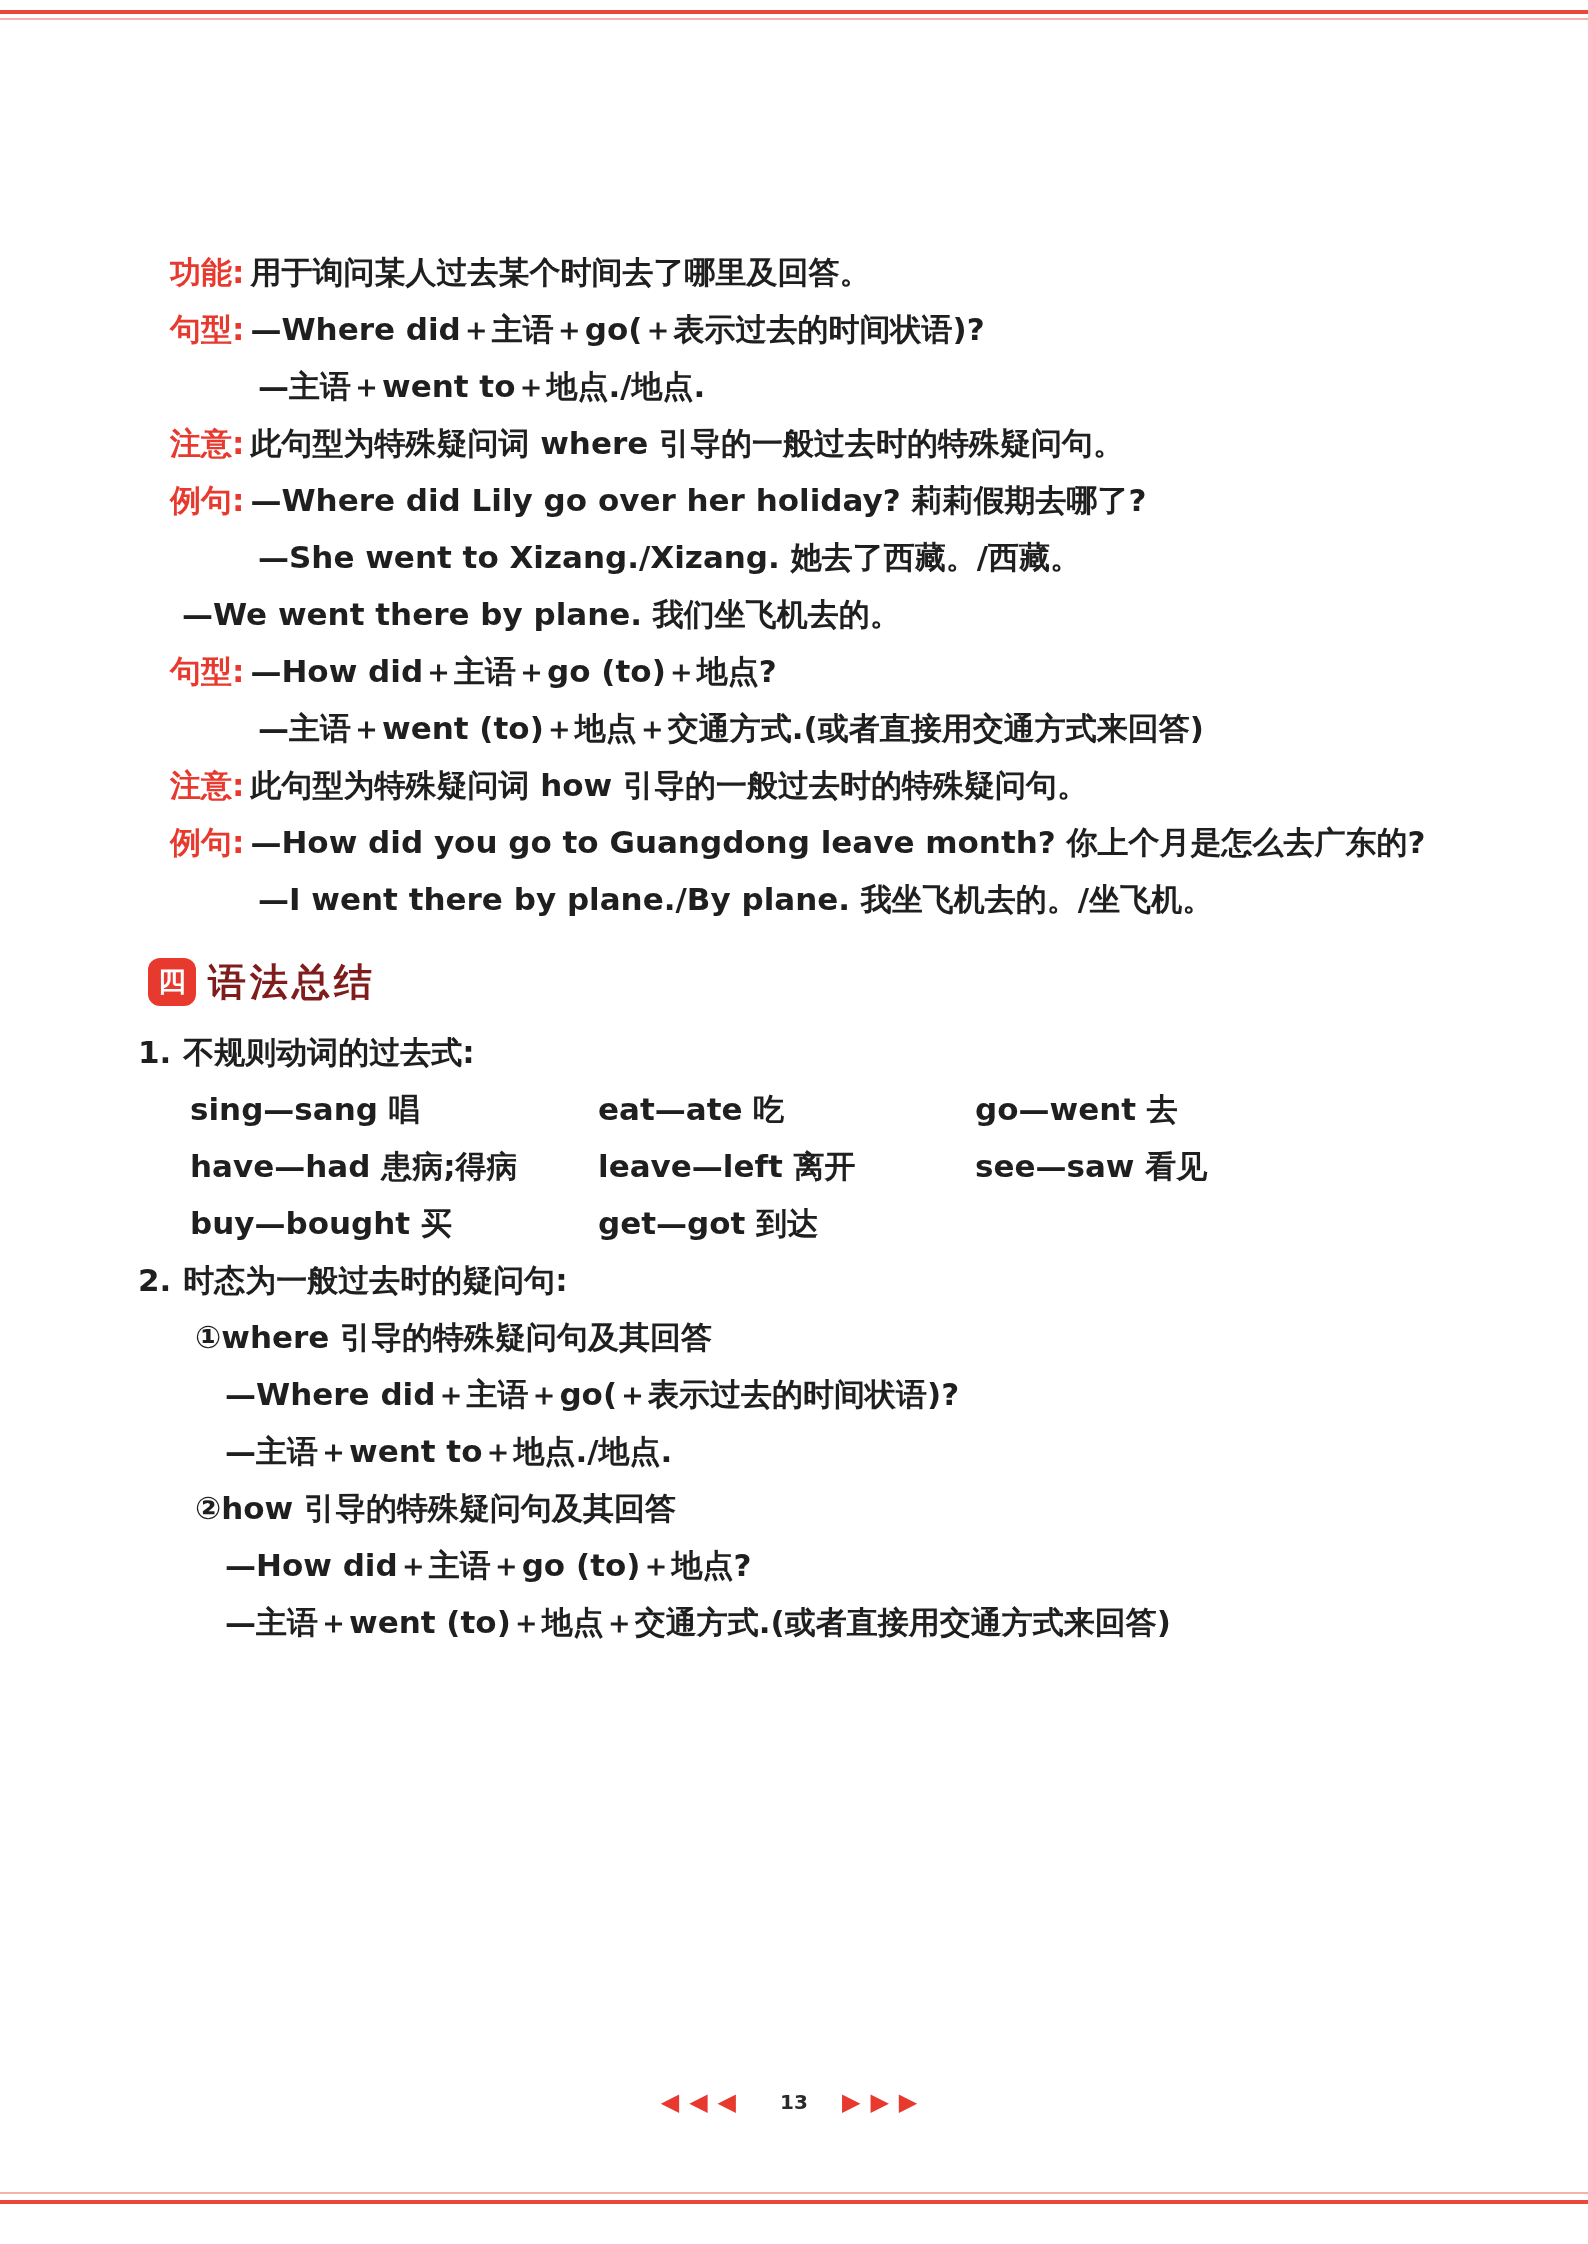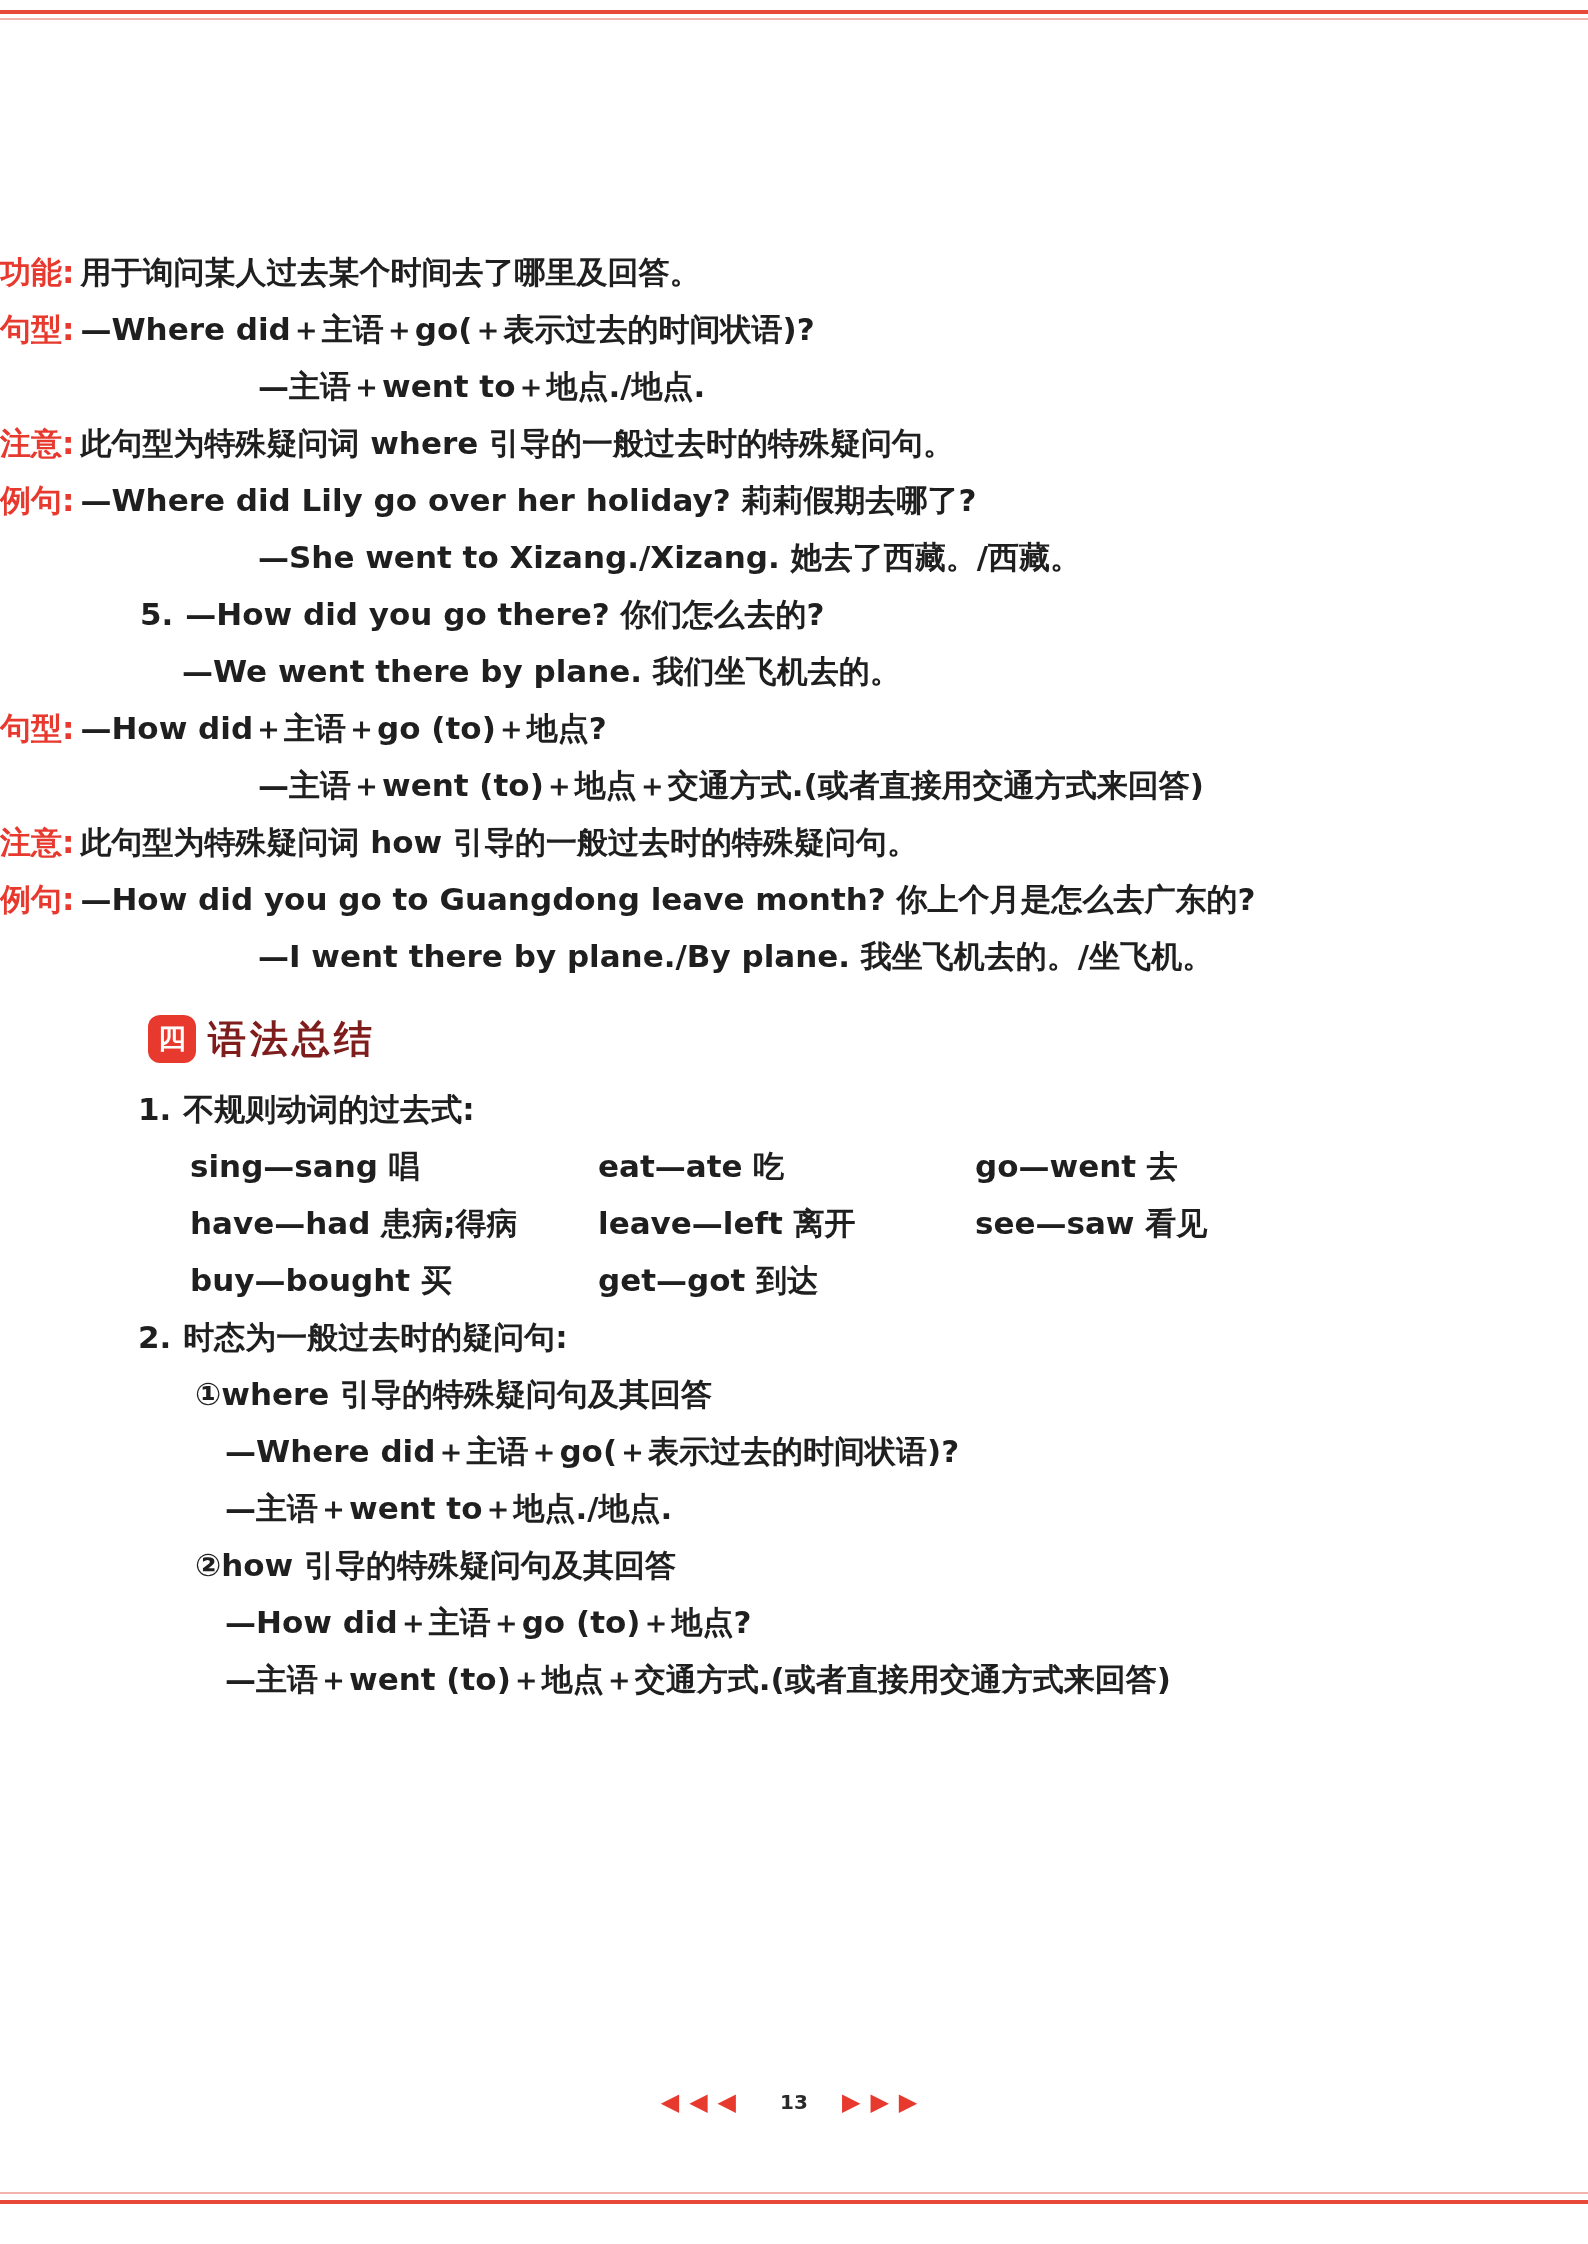--- a/index.html
+++ b/index.html
@@ -16,21 +16,21 @@
   .rule-bot-2 { bottom:40px; height:4px; background:#e8493a; }
 
   .content { position:absolute; top:244px; left:0; right:30px; }
 
   .line {
     font-size:31px; line-height:57px; font-weight:bold; white-space:nowrap;
   }
   .lbl { color:#e8392e; margin-right:6px; }
   .num { margin-right:12px; }
 
-  .ind-label { }
+  .ind-label { margin-left:170px; }
   .ind-cont  { margin-left:258px; }
   .ind-num   { margin-left:140px; }
   .ind-sub   { margin-left:182px; }
   .ind-item  { margin-left:138px; }
   .ind-circ  { margin-left:195px; }
   .ind-dash  { margin-left:225px; }
 
   .sec-header {
     margin:22px 0 10px 148px; height:64px;
     display:flex; align-items:center;
@@ -78,21 +78,20 @@
   <div class="line ind-label"><span class="lbl">句型:</span><span>—Where did＋主语＋go(＋表示过去的时间状语)?</span></div>
 
   <div class="line ind-cont"><span>—主语＋went to＋地点./地点.</span></div>
 
   <div class="line ind-label"><span class="lbl">注意:</span><span>此句型为特殊疑问词 where 引导的一般过去时的特殊疑问句。</span></div>
 
   <div class="line ind-label"><span class="lbl">例句:</span><span>—Where did Lily go over her holiday? 莉莉假期去哪了?</span></div>
 
   <div class="line ind-cont"><span>—She went to Xizang./Xizang. 她去了西藏。/西藏。</span></div>
 
-  <div class="line ind-num"><span class="num">5.</span><span>—How did you go there? 你们怎么去的?</span></div>
 
   <div class="line ind-sub"><span>—We went there by plane. 我们坐飞机去的。</span></div>
 
 
   <div class="line ind-label"><span class="lbl">句型:</span><span>—How did＋主语＋go (to)＋地点?</span></div>
 
   <div class="line ind-cont"><span>—主语＋went (to)＋地点＋交通方式.(或者直接用交通方式来回答)</span></div>
 
   <div class="line ind-label"><span class="lbl">注意:</span><span>此句型为特殊疑问词 how 引导的一般过去时的特殊疑问句。</span></div>
 

